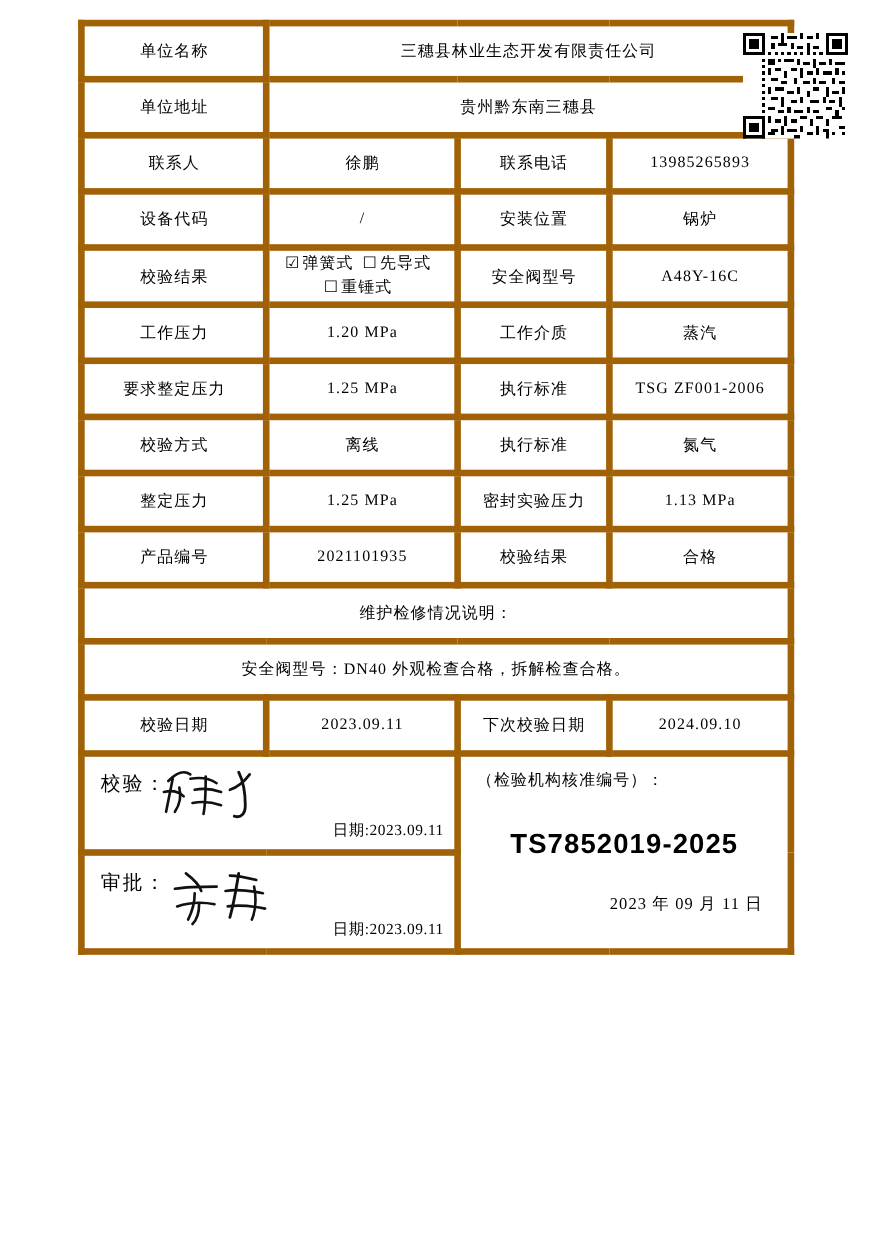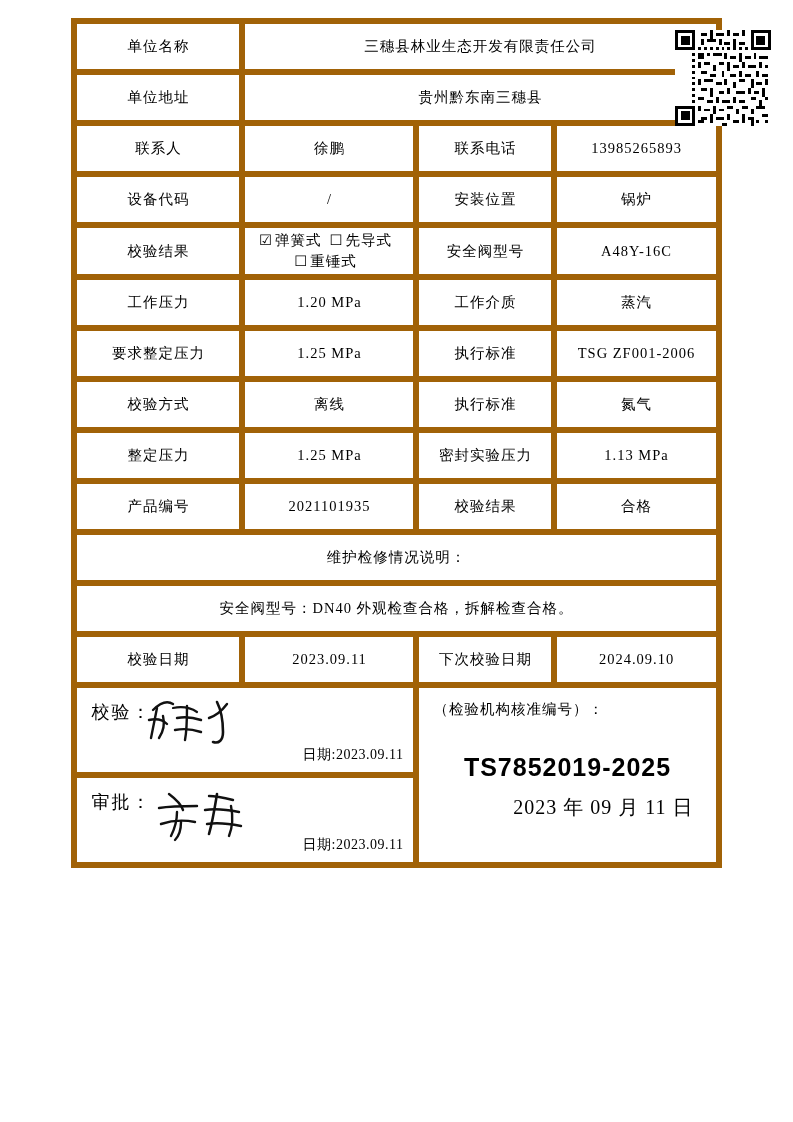--- a/index.html
+++ b/index.html
@@ -137,22 +137,22 @@
   .appr-code {
     text-align: center;
     font-size: 25px;
     font-weight: bold;
     letter-spacing: 1px;
     margin-top: 34px;
     font-family: "Liberation Sans", sans-serif;
   }
   .appr-date {
     text-align: right;
-    font-size: 20px;
-    margin-top: 12px;
+    font-size: 15px;
+    margin-top: 30px;
     padding-right: 22px;
     letter-spacing: 1px;
   }
 </style>
 </head>
 <body>
 
 <div class="page">
 
   <div class="qr">

